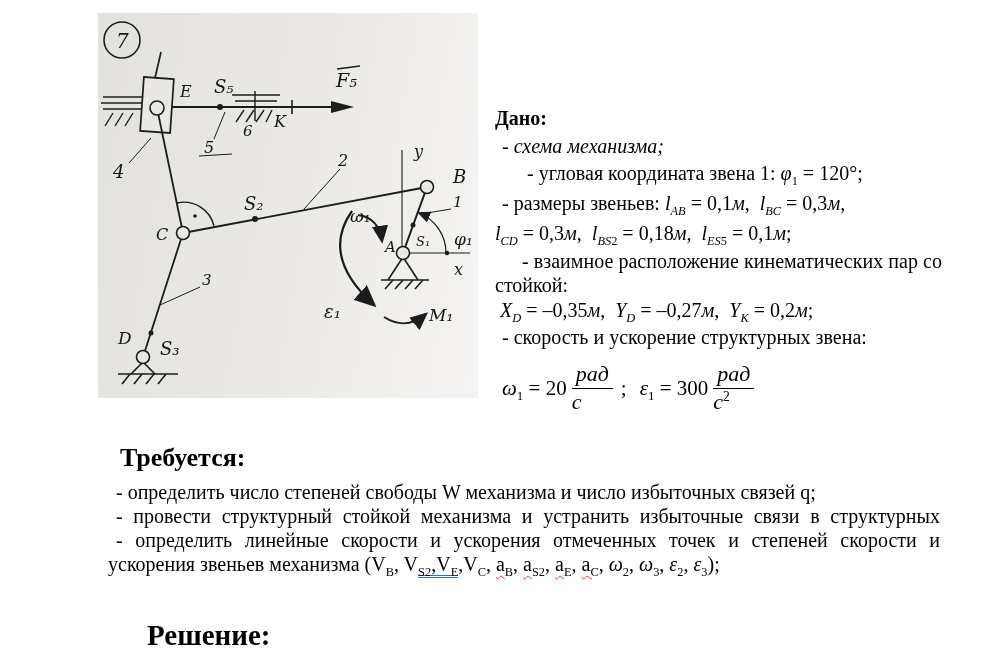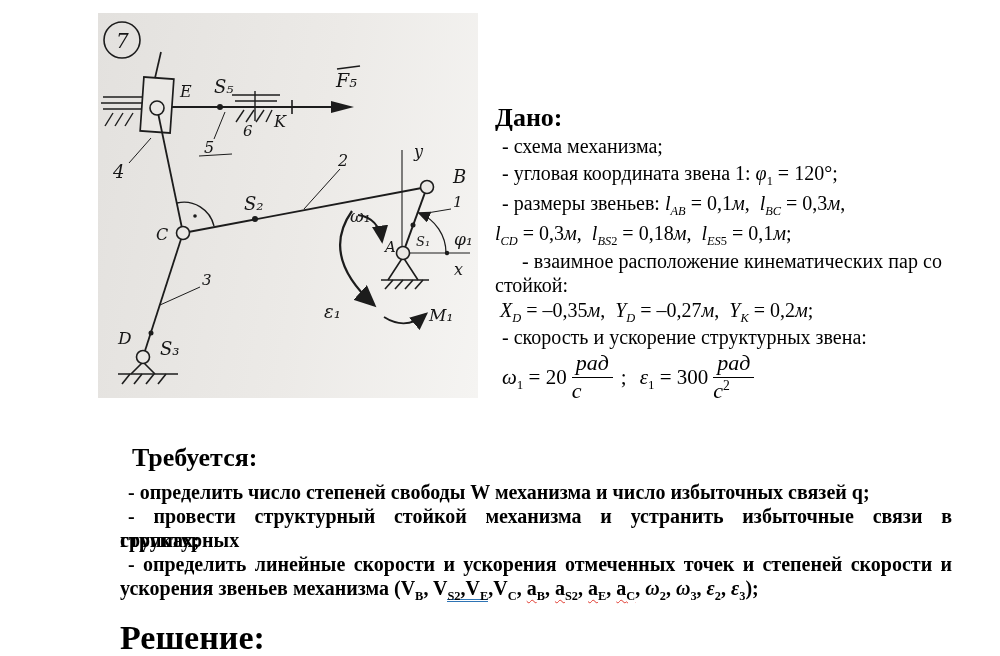--- a/index.html
+++ b/index.html
@@ -8,53 +8,53 @@
   .abs{position:absolute;}
 
   
   #scan{left:98px;top:13px;width:380px;height:385px;
         background:linear-gradient(100deg,#e3e1de 0%,#eceae7 55%,#f5f4f2 100%);}
   #scan svg{display:block;}
   #scan text{font-family:"DejaVu Serif",serif;font-style:italic;fill:#161616;}
 
   
   #given{left:495px;top:103px;width:447px;}
-  .g-title{font-weight:bold;font-size:26px;line-height:30px;height:31px;}
+  .g-title{font-weight:bold;font-size:20px;line-height:30px;height:31px;}
   .gl{font-size:20px;line-height:25px;}
-  #g1{height:25px;padding-left:7px;}
-  #g2{height:30px;padding-left:7px;line-height:28px;}
+  #g1{height:25px;padding-left:7px;font-style:italic;}
+  #g2{height:30px;padding-left:7px;line-height:28px;margin-left:25px;}
   #g3{height:31px;padding-left:7px;line-height:29px;}
   #g4{height:30px;line-height:27px;}
   #g5{height:23px;line-height:22px;padding-left:7px;text-align:justify;text-align-last:justify;margin-left:20px;}
   #g6{height:24px;}
   #g7{height:28px;line-height:27px;padding-left:5px;font-family:Liberation Serif, serif;}
   #g8{height:25px;padding-left:7px;}
-  #gf{margin-top:1px;height:52px;display:flex;align-items:center;font-size:21px;padding-left:7px;}
+  #gf{margin-top:12px;height:52px;display:flex;align-items:center;font-size:21px;padding-left:7px;}
   .frac{display:inline-block;margin:0 5px;font-size:22px;line-height:1.1;}
   .frac .num{display:block;border-bottom:1.4px solid #000;padding:0 4px 1px;}
   .frac .den{display:block;padding-top:1px;}
   .fsep{margin:0 13px 0 3px;}
 
   sub{font-size:62%;line-height:0;}
   sup{font-size:62%;line-height:0;}
 
   
-  #required{left:120px;top:443px;width:832px;}
+  #required{left:108px;top:443px;width:832px;}
   .r-title{font-weight:bold;font-size:26px;line-height:30px;height:37px;margin-left:12px;}
-  .rl{font-size:20px;line-height:24px;height:24px;font-weight:bold;}
+  .rl{font-size:20px;line-height:24px;height:24px;}
   .ind{text-indent:8px;}
   .just{text-align:justify;text-align-last:justify;}
 
   .ub{border-bottom:3px double #2e74b5;}
   .uw{text-decoration:underline;text-decoration-style:wavy;text-decoration-color:#e03a2f;
       text-decoration-thickness:1px;text-underline-offset:4px;}
 
   
   #solution{left:120px;top:619px;}
-  .s-title{font-weight:bold;font-size:34px;}
+  .s-title{font-weight:bold;font-size:29px;margin-left:27px;}
 </style>
 </head>
 <body>
 
 <div id="scan" class="abs">
   <svg viewBox="0 0 380 385" width="380" height="385">
     <defs>
       <marker id="ah" markerWidth="11" markerHeight="9" refX="8.5" refY="4.5" orient="auto">
         <path d="M0,0 L10,4.5 L0,9 Z" fill="#1c1c1c"></path>
       </marker>
@@ -200,21 +200,20 @@
       <span class="num"><i>рад</i></span>
       <span class="den"><i>с</i><sup>2</sup></span>
     </span>
   </div>
 </div>
 
 <div id="required" class="abs">
   <div class="r-title">Требуется:</div>
   <div class="rl ind">- определить число степеней свободы W механизма и число избыточных связей q;</div>
   <div class="rl ind just">- провести структурный стойкой механизма и устранить избыточные связи в структурных</div>
-  <div class="rl">группах;</div>
   <div class="rl ind just">- определить линейные скорости и ускорения отмеченных точек и степеней скорости и</div>
   <div class="rl">
     <span>ускорения звеньев механизма (V<sub>B</sub>, V</span><span class="ub"><sub>S2</sub>,V<sub>E</sub></span><span>,V<sub>C</sub>, </span><span class="uw">a<sub>B</sub></span><span>, </span><span class="uw">a<sub>S2</sub></span><span>, </span><span class="uw">a<sub>E</sub></span><span>, </span><span class="uw">a<sub>C</sub></span><span>, <i>ω</i><sub>2</sub>, <i>ω</i><sub>3</sub>, <i>ε</i><sub>2</sub>, <i>ε</i><sub>3</sub>);</span>
   </div>
 </div>
 
 <div id="solution" class="abs">
   <span class="s-title">Решение:</span>
 </div>
 

